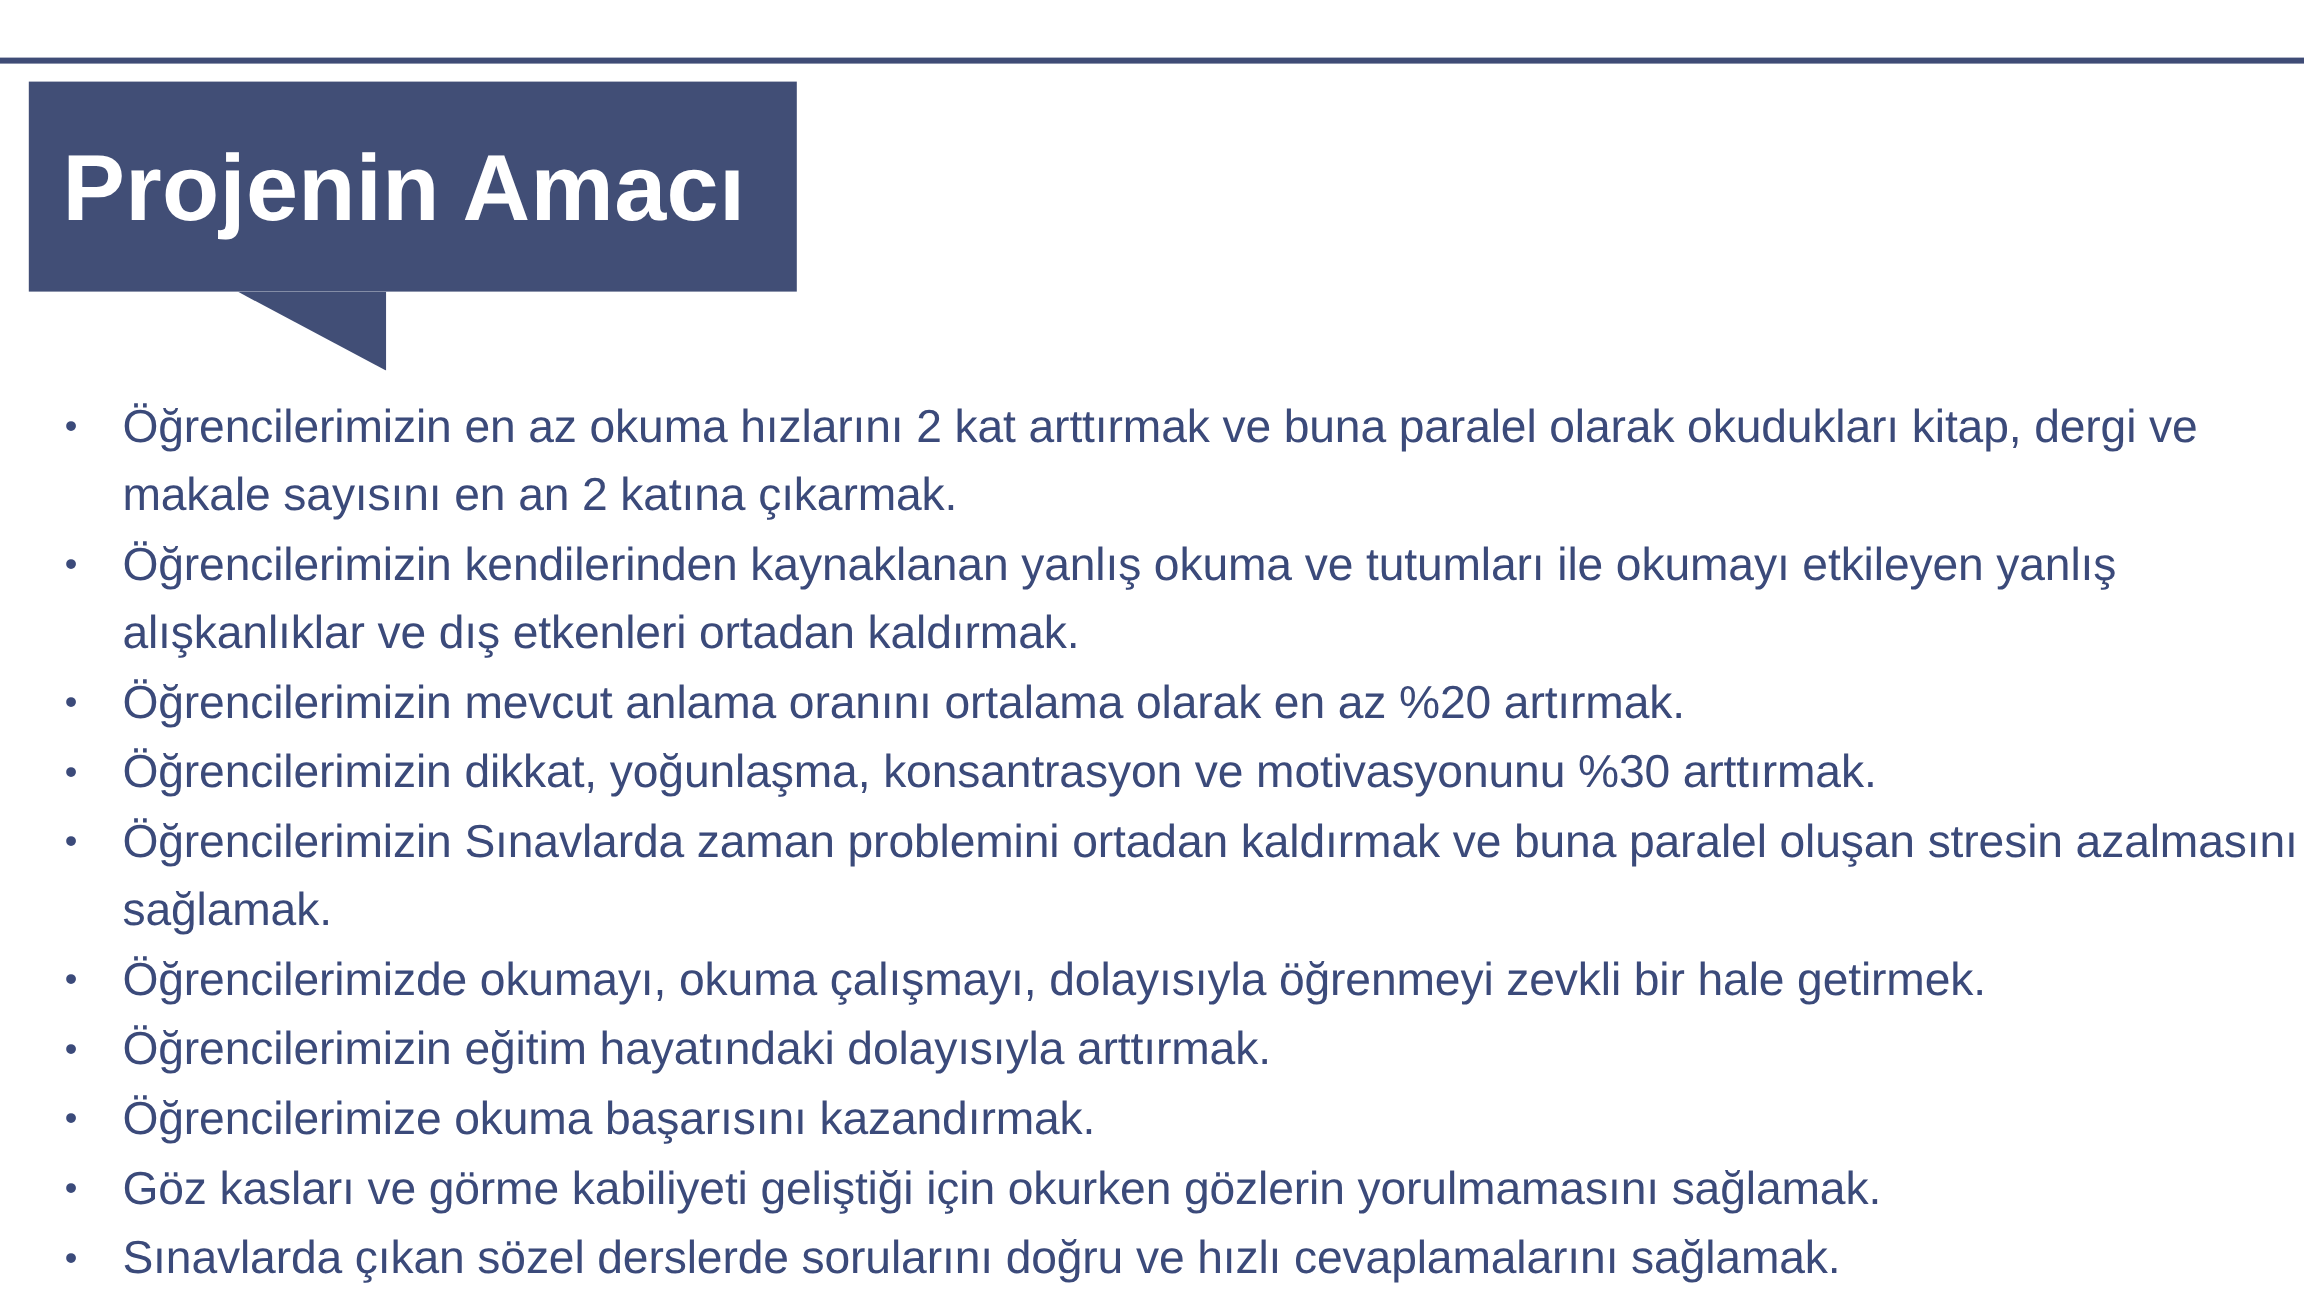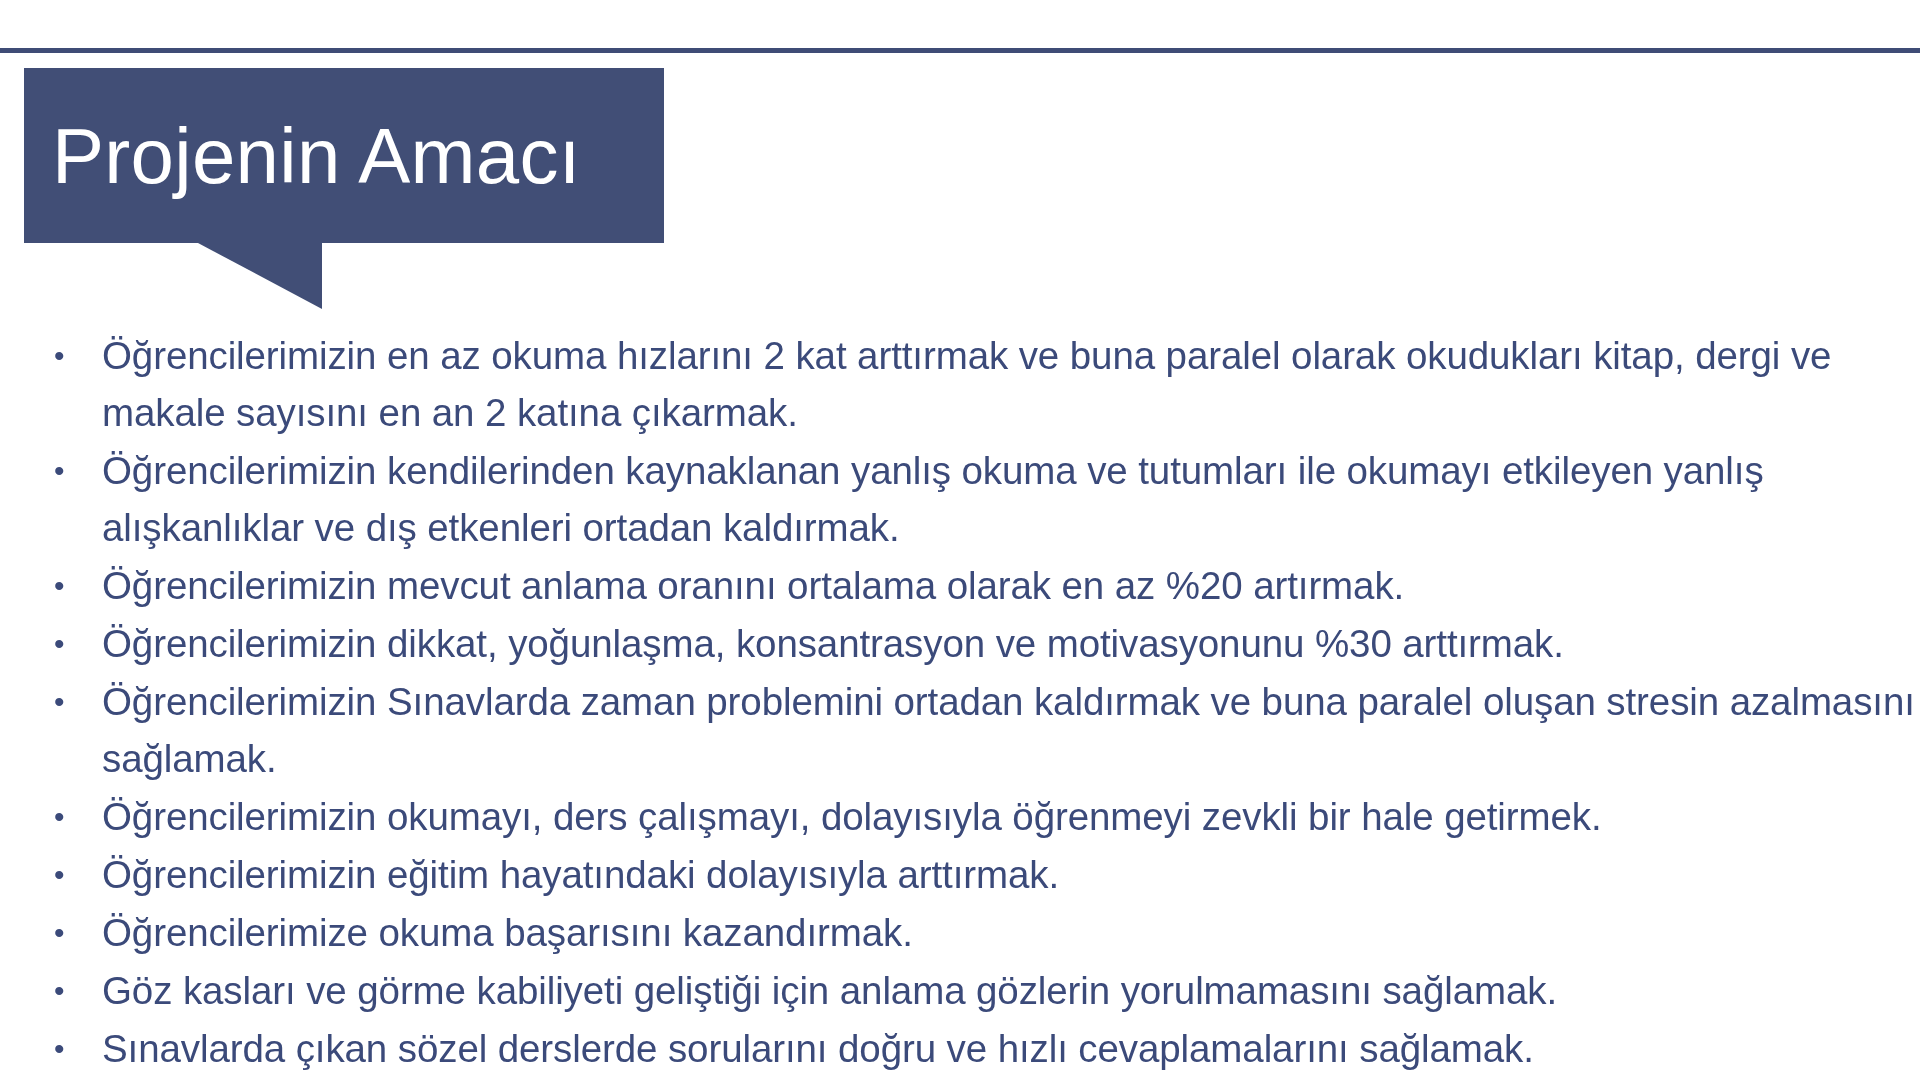--- a/index.html
+++ b/index.html
@@ -49,21 +49,21 @@
     width: 640px;
     height: 175px;
     background: #414e76;
     display: flex;
     align-items: center;
   }
   .title-text {
     color: #ffffff;
     font-size: 78px;
     line-height: 1;
-    font-weight: 400;
+    font-weight: 700;
     letter-spacing: 0.3px;
     padding-left: 28px;
     white-space: nowrap;
     font-family: "Liberation Sans", "DejaVu Sans", sans-serif;
   }
   
   .title-tail {
     position: absolute;
     left: 174px;
     top: 175px;
@@ -138,33 +138,33 @@
     <li class="bullet-item">
       <span class="bullet-marker">•</span>
       <span class="bullet-text">Öğrencilerimizin dikkat,  yoğunlaşma, konsantrasyon ve motivasyonunu %30 arttırmak.</span>
     </li>
     <li class="bullet-item">
       <span class="bullet-marker">•</span>
       <span class="bullet-text">Öğrencilerimizin Sınavlarda zaman problemini ortadan kaldırmak ve buna paralel oluşan stresin azalmasını sağlamak.</span>
     </li>
     <li class="bullet-item">
       <span class="bullet-marker">•</span>
-      <span class="bullet-text">Öğrencilerimizin okumayı, ders çalışmayı, dolayısıyla öğrenmeyi zevkli bir hale getirmek.</span>
+      <span class="bullet-text">Öğrencilerimizde okumayı, okuma çalışmayı, dolayısıyla öğrenmeyi zevkli bir hale getirmek.</span>
     </li>
     <li class="bullet-item">
       <span class="bullet-marker">•</span>
       <span class="bullet-text">Öğrencilerimizin eğitim hayatındaki dolayısıyla arttırmak.</span>
     </li>
     <li class="bullet-item">
       <span class="bullet-marker">•</span>
       <span class="bullet-text">Öğrencilerimize okuma başarısını kazandırmak.</span>
     </li>
     <li class="bullet-item">
       <span class="bullet-marker">•</span>
-      <span class="bullet-text">Göz kasları ve görme kabiliyeti geliştiği için anlama gözlerin yorulmamasını sağlamak.</span>
+      <span class="bullet-text">Göz kasları ve görme kabiliyeti geliştiği için okurken gözlerin yorulmamasını sağlamak.</span>
     </li>
     <li class="bullet-item">
       <span class="bullet-marker">•</span>
       <span class="bullet-text">Sınavlarda çıkan sözel derslerde sorularını doğru ve hızlı cevaplamalarını sağlamak.</span>
     </li>
   </ul>
 
 </div>
 
 </body></html>

